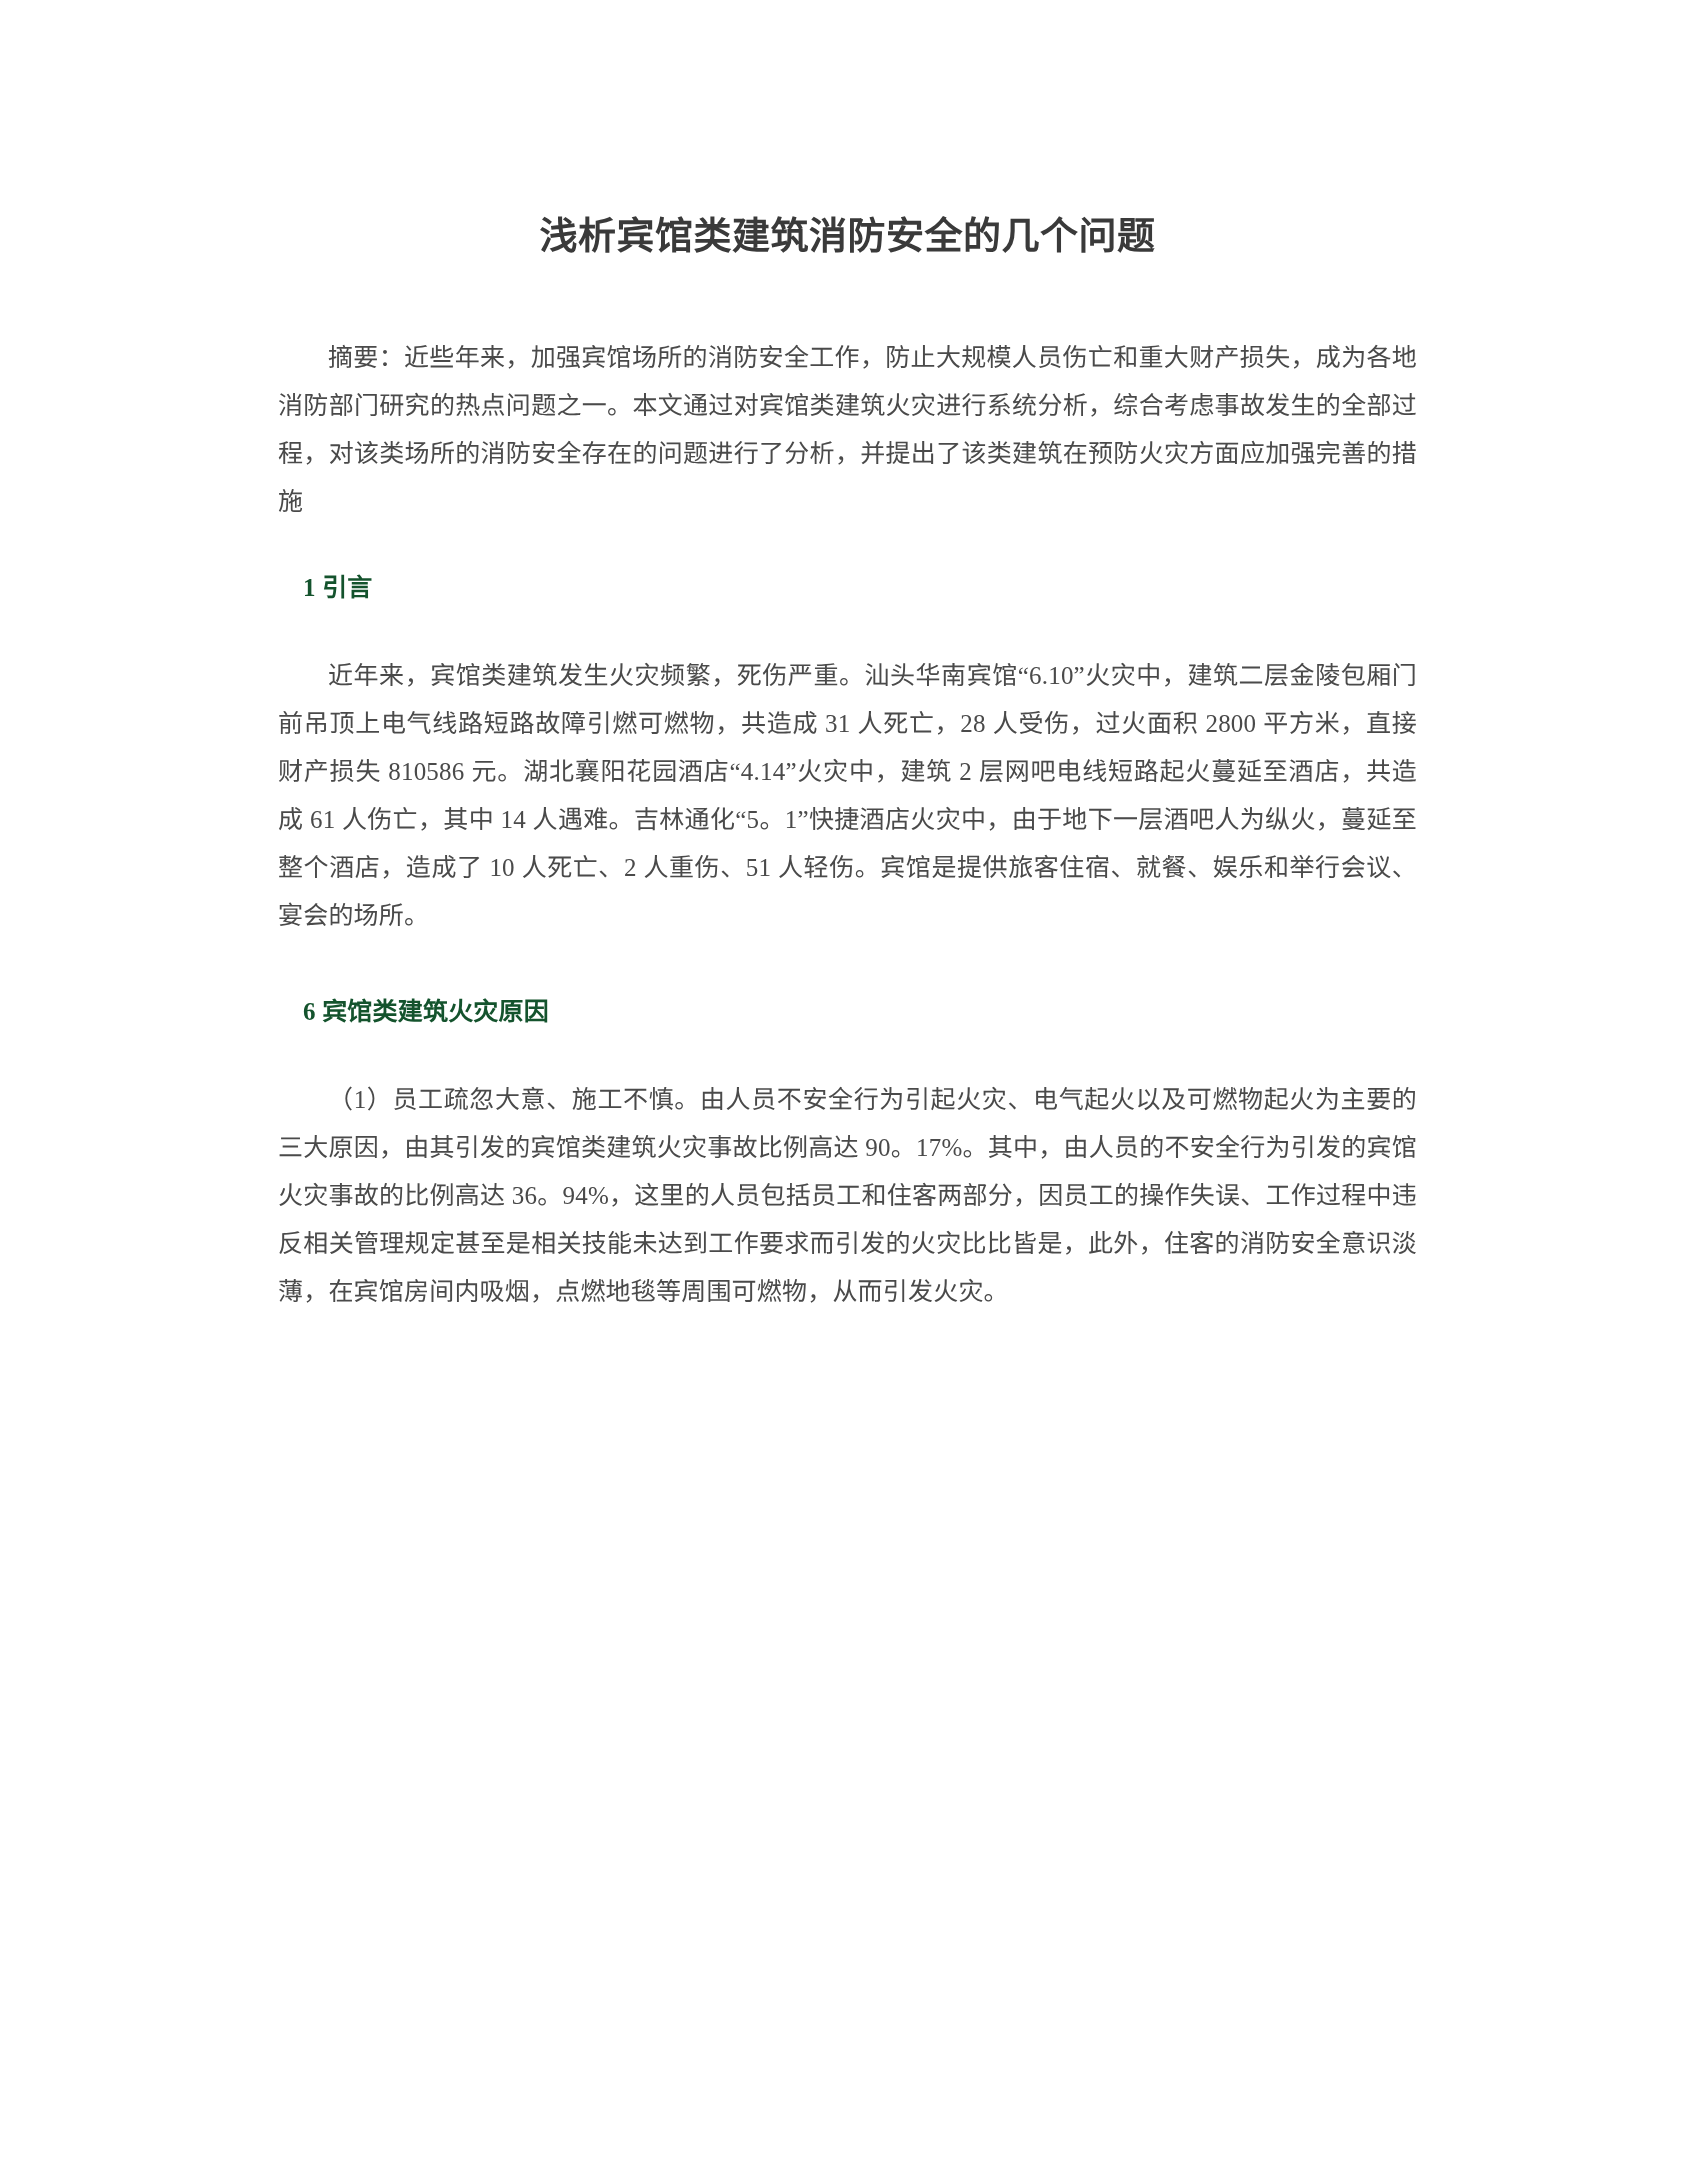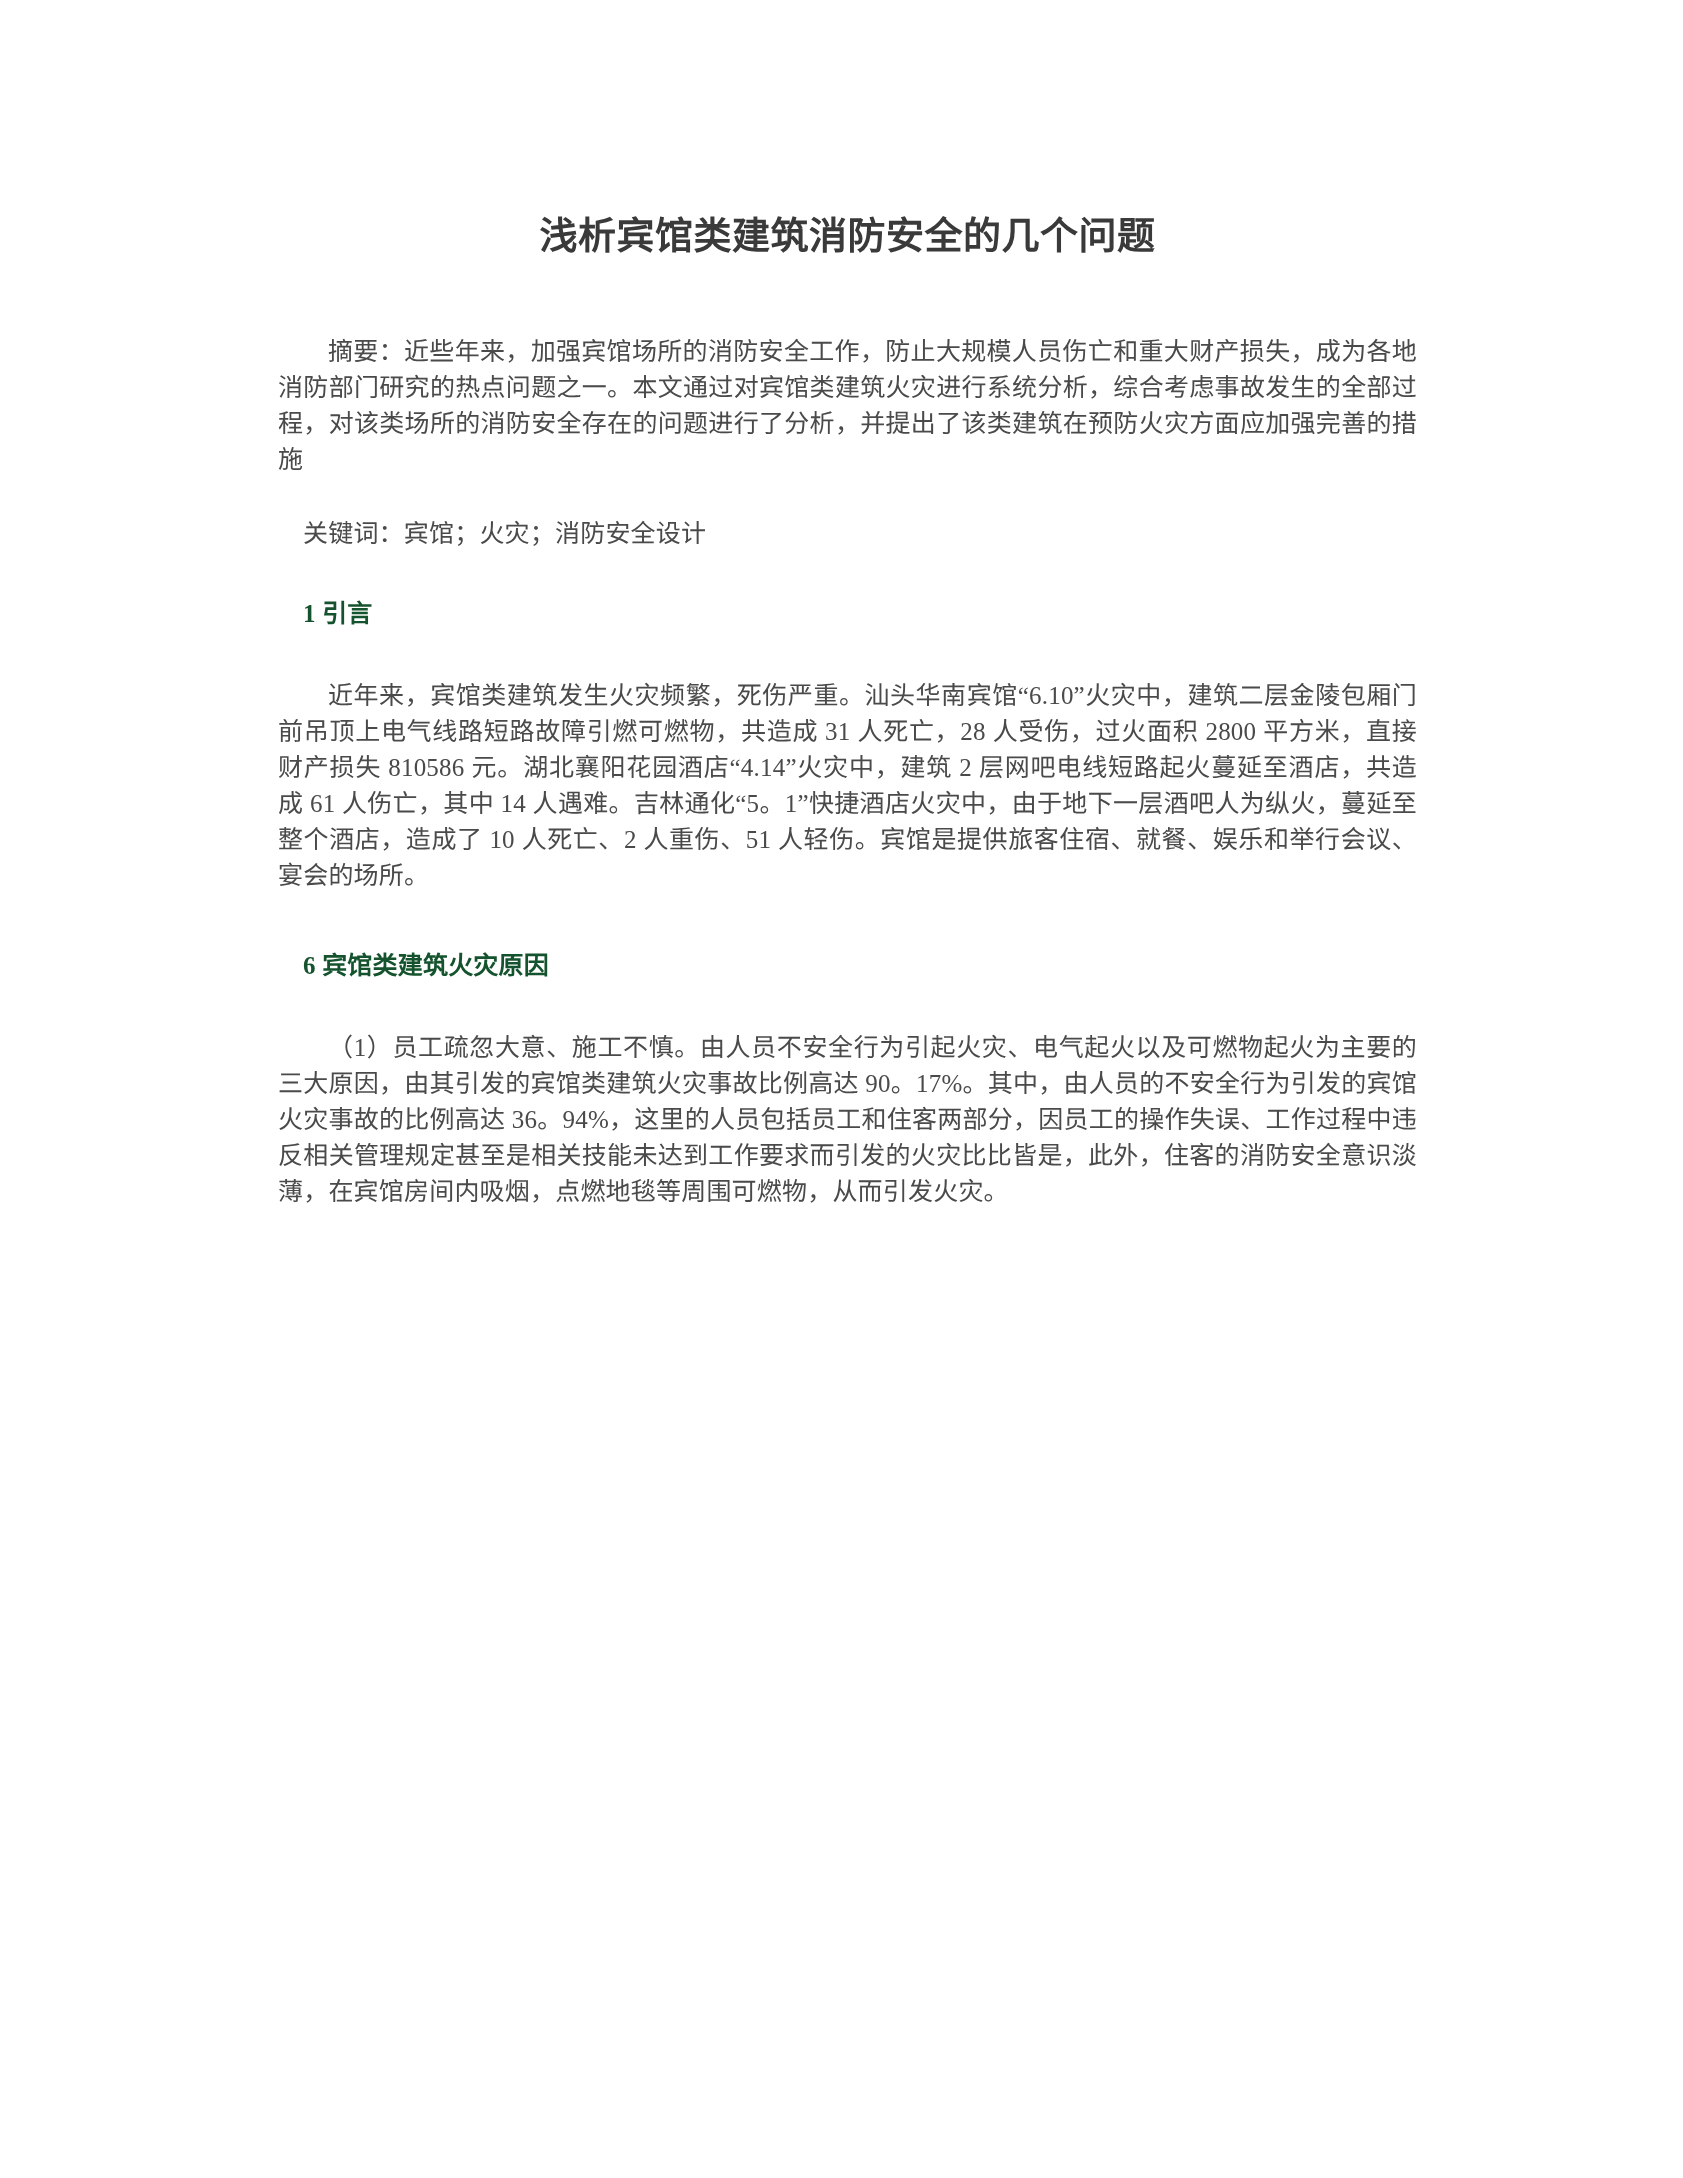--- a/index.html
+++ b/index.html
@@ -35,21 +35,21 @@
     color: #3a3a3a;
     text-align: center;
     letter-spacing: 0.5px;
     margin: 0;
     padding-top: 211px;
     padding-bottom: 0;
   }
 
   .para {
     font-size: 25px;
-    line-height: 36px;
+    line-height: 48px;
     color: #4a4a4a;
     text-align: justify;
     text-justify: inter-ideograph;
     margin: 0;
     letter-spacing: 0.2px;
   }
 
   .para.indent {
     text-indent: 2em;
   }
@@ -85,21 +85,20 @@
 </head>
 <body>
 
 <div class="page">
   <div class="page-inner">
 
     <h1 class="doc-title">浅析宾馆类建筑消防安全的几个问题</h1>
 
     <p class="para indent abstract">摘要：近些年来，加强宾馆场所的消防安全工作，防止大规模人员伤亡和重大财产损失，成为各地消防部门研究的热点问题之一。本文通过对宾馆类建筑火灾进行系统分析，综合考虑事故发生的全部过程，对该类场所的消防安全存在的问题进行了分析，并提出了该类建筑在预防火灾方面应加强完善的措施</p>
 
-    <p class="para keywords">关键词：宾馆；火灾；消防安全设计</p>
 
     <h2 class="heading h-1">1  引言</h2>
 
     <p class="para indent body-1">近年来，宾馆类建筑发生火灾频繁，死伤严重。汕头华南宾馆“6.10”火灾中，建筑二层金陵包厢门前吊顶上电气线路短路故障引燃可燃物，共造成 31 人死亡，28 人受伤，过火面积 2800 平方米，直接财产损失 810586 元。湖北襄阳花园酒店“4.14”火灾中，建筑 2 层网吧电线短路起火蔓延至酒店，共造成 61 人伤亡，其中 14 人遇难。吉林通化“5。1”快捷酒店火灾中，由于地下一层酒吧人为纵火，蔓延至整个酒店，造成了 10 人死亡、2 人重伤、51 人轻伤。宾馆是提供旅客住宿、就餐、娱乐和举行会议、宴会的场所。</p>
 
 
     <h2 class="heading h-2">6  宾馆类建筑火灾原因</h2>
 
 
     <p class="para indent body-4">（1）员工疏忽大意、施工不慎。由人员不安全行为引起火灾、电气起火以及可燃物起火为主要的三大原因，由其引发的宾馆类建筑火灾事故比例高达 90。17%。其中，由人员的不安全行为引发的宾馆火灾事故的比例高达 36。94%，这里的人员包括员工和住客两部分，因员工的操作失误、工作过程中违反相关管理规定甚至是相关技能未达到工作要求而引发的火灾比比皆是，此外，住客的消防安全意识淡薄，在宾馆房间内吸烟，点燃地毯等周围可燃物，从而引发火灾。</p>

